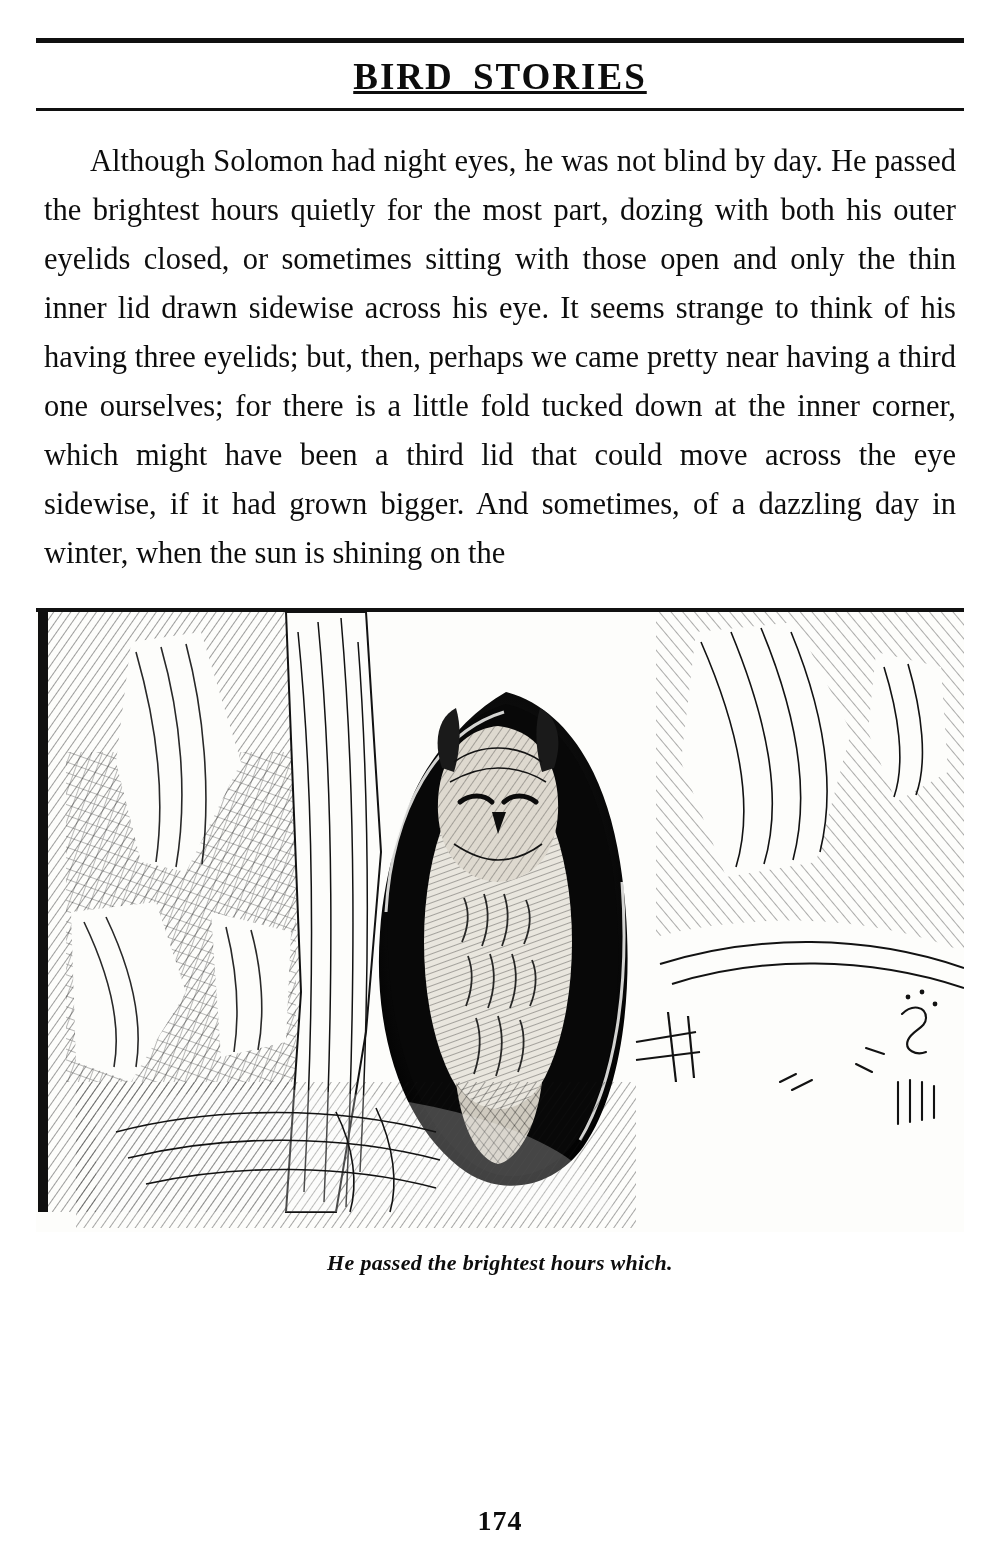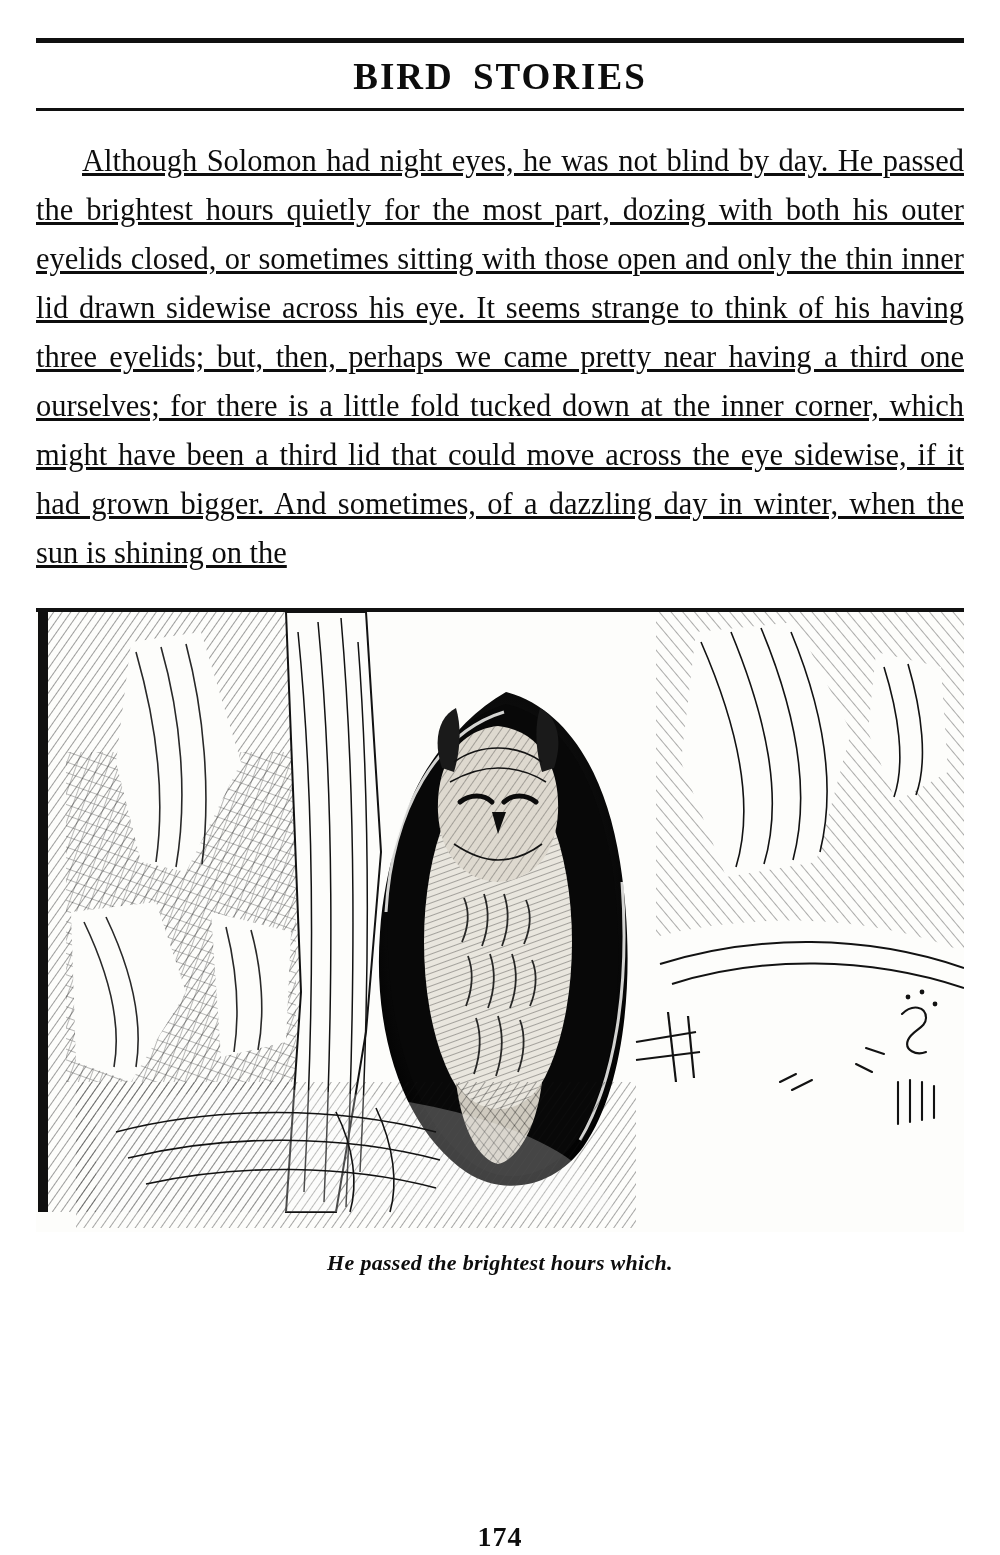--- a/index.html
+++ b/index.html
@@ -18,20 +18,21 @@
   .page {
     position: relative;
     width: 1000px;
     height: 1555px;
     box-sizing: border-box;
     padding: 0;
   }
   
   .header-block {
     margin: 38px 36px 0 36px;
+    text-decoration: underline;
   }
   .rule-thick {
     height: 5px;
     background: #101010;
     width: 100%;
   }
   .rule-thin {
     height: 3px;
     background: #101010;
     width: 100%;
@@ -48,23 +49,22 @@
   
   .body-text {
     margin: 26px 36px 0 36px;
     font-size: 30.5px;
     line-height: 49px;
     text-align: justify;
     text-justify: inter-word;
     hyphens: manual;
   }
   .body-text p {
-    margin: 0;
+    margin: 8px;
     text-indent: 46px;
-    text-decoration: underline;
   }
   
   .figure {
     margin: 30px 36px 0 36px;
     position: relative;
   }
   .illus {
     position: relative;
     width: 928px;
     height: 620px;
@@ -77,21 +77,21 @@
     text-align: center;
     font-style: italic;
     font-weight: bold;
     font-size: 22px;
     margin-top: 18px;
     letter-spacing: 0.3px;
   }
   
   .folio {
     position: absolute;
-    bottom: 40px;
+    bottom: 56px;
     left: 0;
     width: 100%;
     text-align: center;
     font-weight: bold;
     font-size: 28px;
     letter-spacing: 1px;
   }
 </style>
 </head>
 <body>

